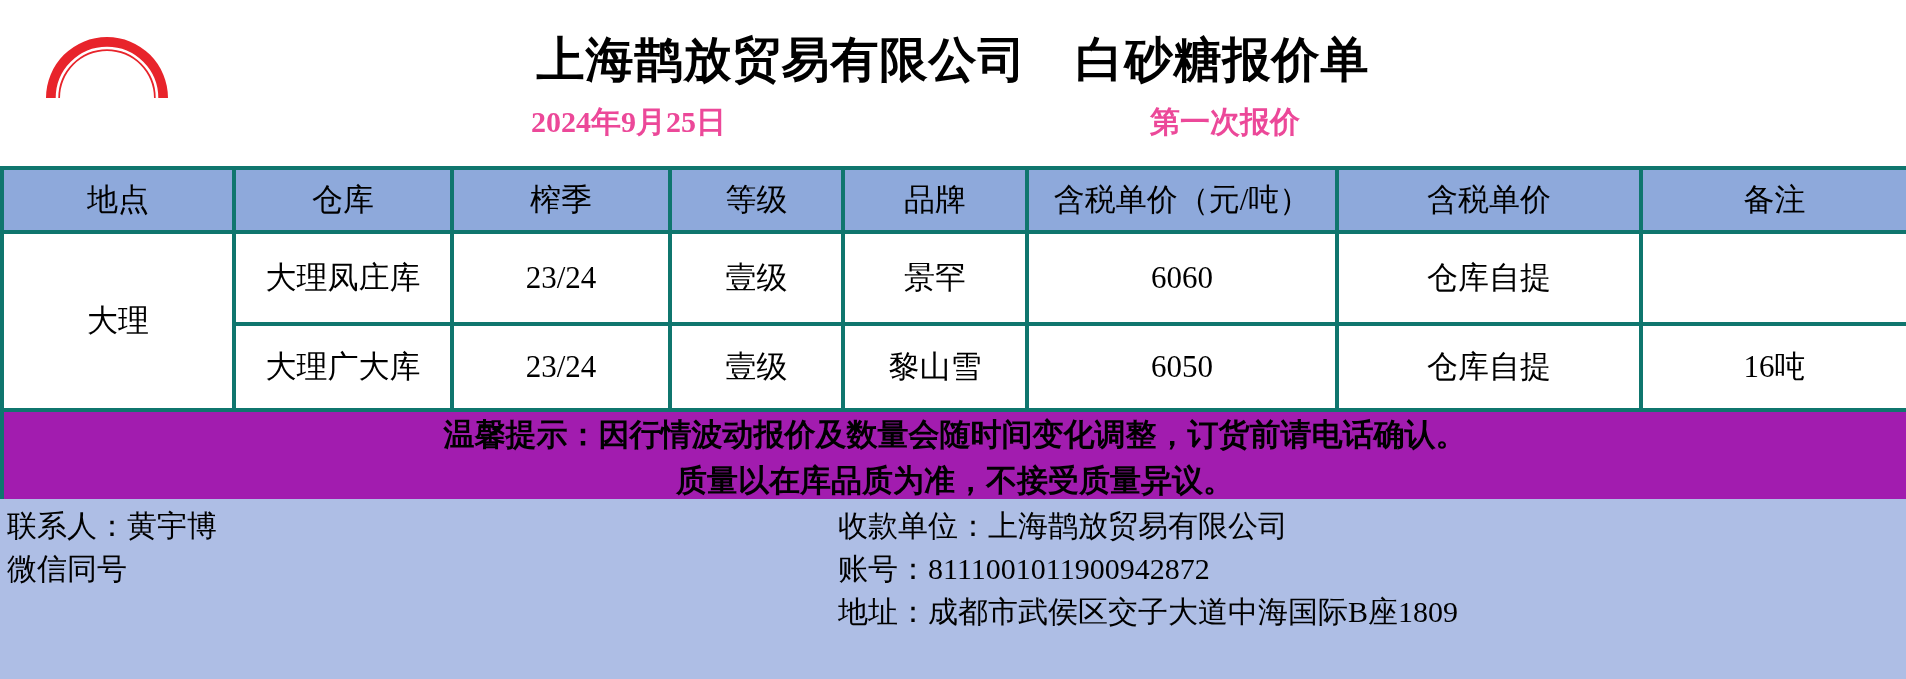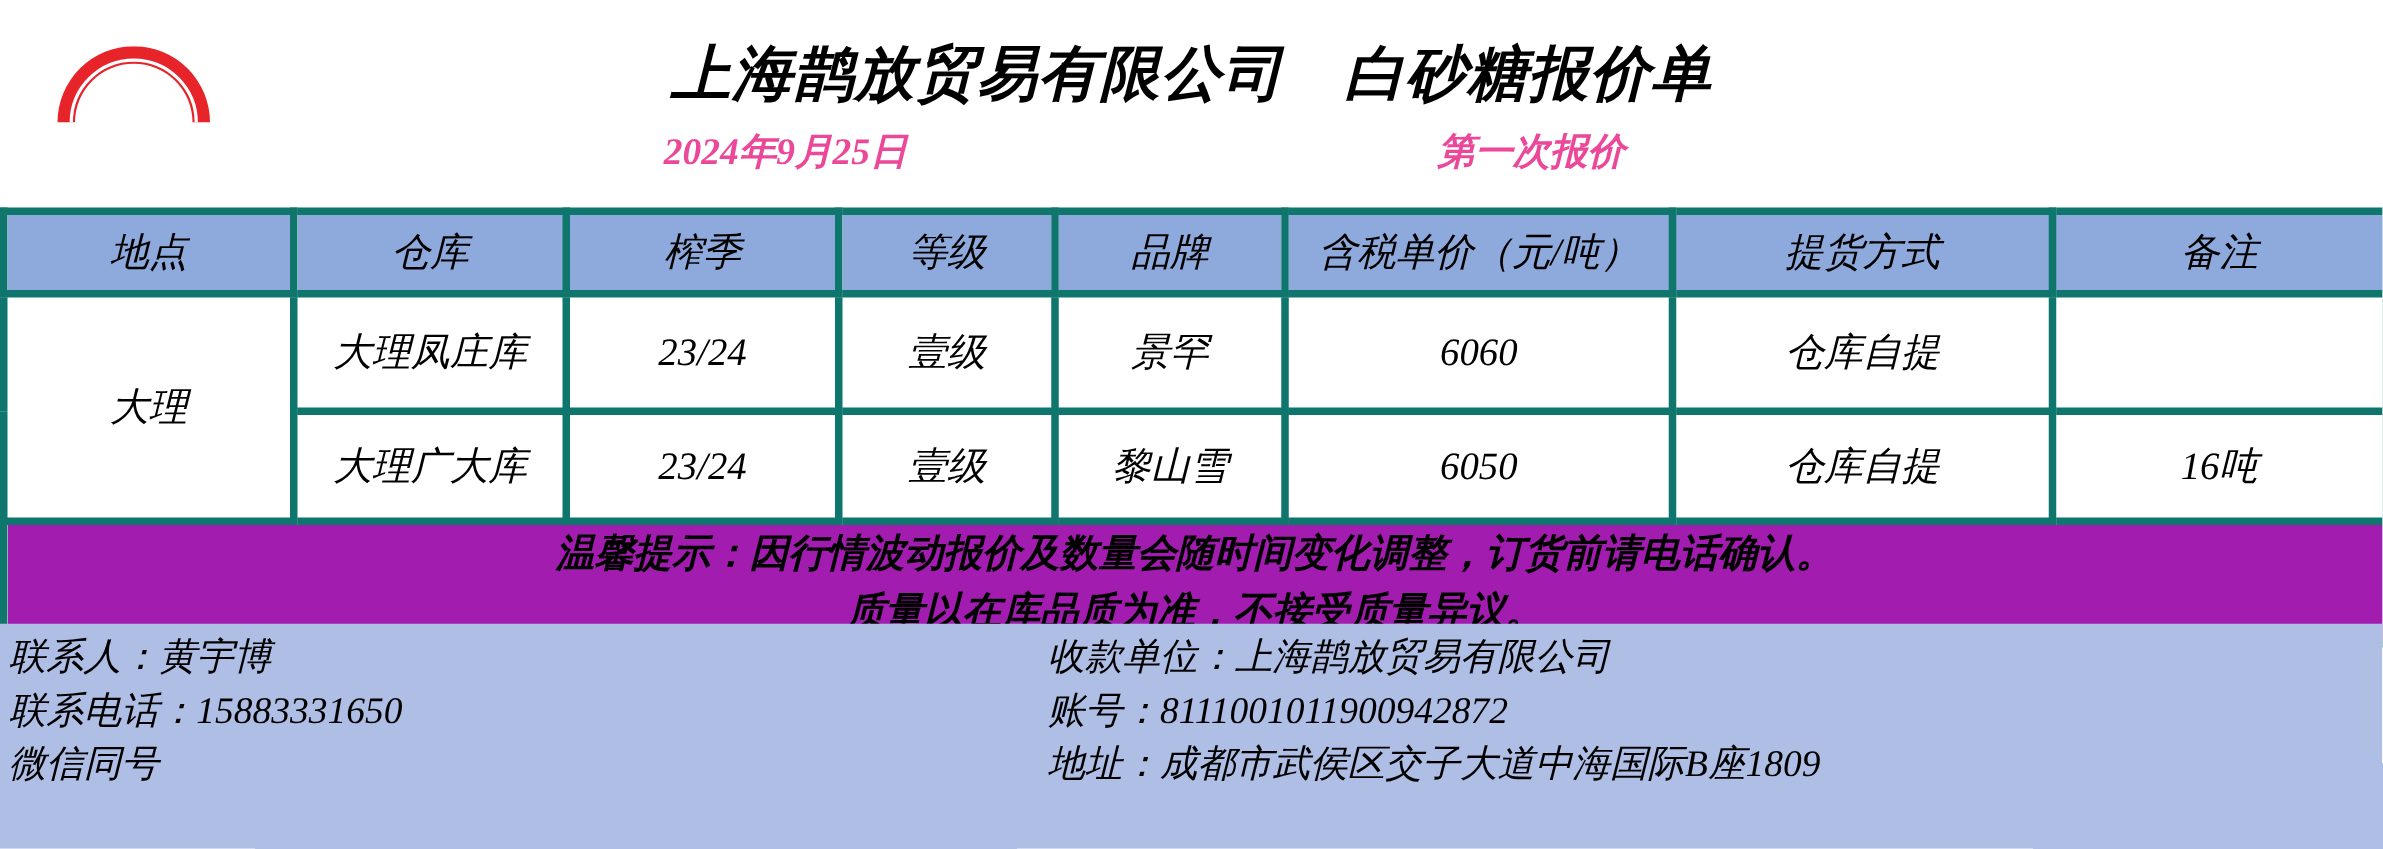--- a/index.html
+++ b/index.html
@@ -3,41 +3,40 @@
 <meta charset="utf-8">
 <style>
   html,body{margin:0;padding:0;background:#ffffff;}
   .stage{
     position:relative;
     width:1906px;height:679px;
     background:#ffffff;
     overflow:hidden;
     font-family:"Liberation Serif","DejaVu Serif",serif;
     color:#000;
-    font-style:italic;
   }
   
   .logo{position:absolute;left:44px;top:37px;width:126px;height:61px;}
   
   .title{
     position:absolute;left:0;top:30px;width:1906px;margin:0;
     text-align:center;font-size:48px;font-weight:bold;line-height:60px;
     letter-spacing:1px;
   }
   .date-line{position:absolute;top:104px;font-size:30px;font-weight:bold;color:#ec4899;line-height:36px;}
   .q-date{left:531px;}
   .q-round{left:1150px;}
   
   table.quote{
     position:absolute;left:0;top:166px;width:1906px;
     border-collapse:collapse;table-layout:fixed;
     border:3px solid #000;
   }
   table.quote td{
-    border:6px solid #0f766e;
+    border:4px solid #0f766e;
     text-align:center;vertical-align:middle;
     font-size:31px;line-height:1.15;
     padding:0 4px;overflow:hidden;white-space:nowrap;
   }
   tr.head td{background:#8EA9DB;height:60px;}
   tr.r1 td{height:88px;background:#fff;}
   tr.r2 td{height:82px;background:#fff;}
   tr.notice-row td{border-top:3px solid #000;background:#a21caf;padding:0;}
   .notice-line{height:46px;line-height:46px;text-align:center;font-weight:bold;font-size:31px;}
   
@@ -82,21 +81,21 @@
         <col style="width:267px">
     </colgroup>
     <tbody>
       <tr class="head">
         <td>地点</td>
         <td>仓库</td>
         <td>榨季</td>
         <td>等级</td>
         <td>品牌</td>
         <td>含税单价（元/吨）</td>
-        <td>提货方式</td>
+        <td>含税单价</td>
         <td>备注</td>
       </tr>
       <tr class="r1">
         <td rowspan="2">大理</td>
         <td>大理凤庄库</td>
         <td>23/24</td>
         <td>壹级</td>
         <td>景罕</td>
         <td>6060</td>
         <td>仓库自提</td>
@@ -116,21 +115,20 @@
           <div class="notice-line">温馨提示：因行情波动报价及数量会随时间变化调整，订货前请电话确认。</div>
           <div class="notice-line">质量以在库品质为准，不接受质量异议。</div>
         </td>
       </tr>
     </tbody>
   </table>
 
   <div class="footer">
     <div class="fcol-left">
       <div class="fline">联系人：黄宇博</div>
-      <div class="fline">联系电话：15883331650</div>
       <div class="fline">微信同号</div>
     </div>
     <div class="fcol-right">
       <div class="fline">收款单位：上海鹊放贸易有限公司</div>
       <div class="fline">账号：8111001011900942872</div>
       <div class="fline">地址：成都市武侯区交子大道中海国际B座1809</div>
     </div>
     <div class="grid-strip">
       <div class="grid-tick" style="left:515px"></div>
       <div class="grid-tick" style="left:998px"></div>

